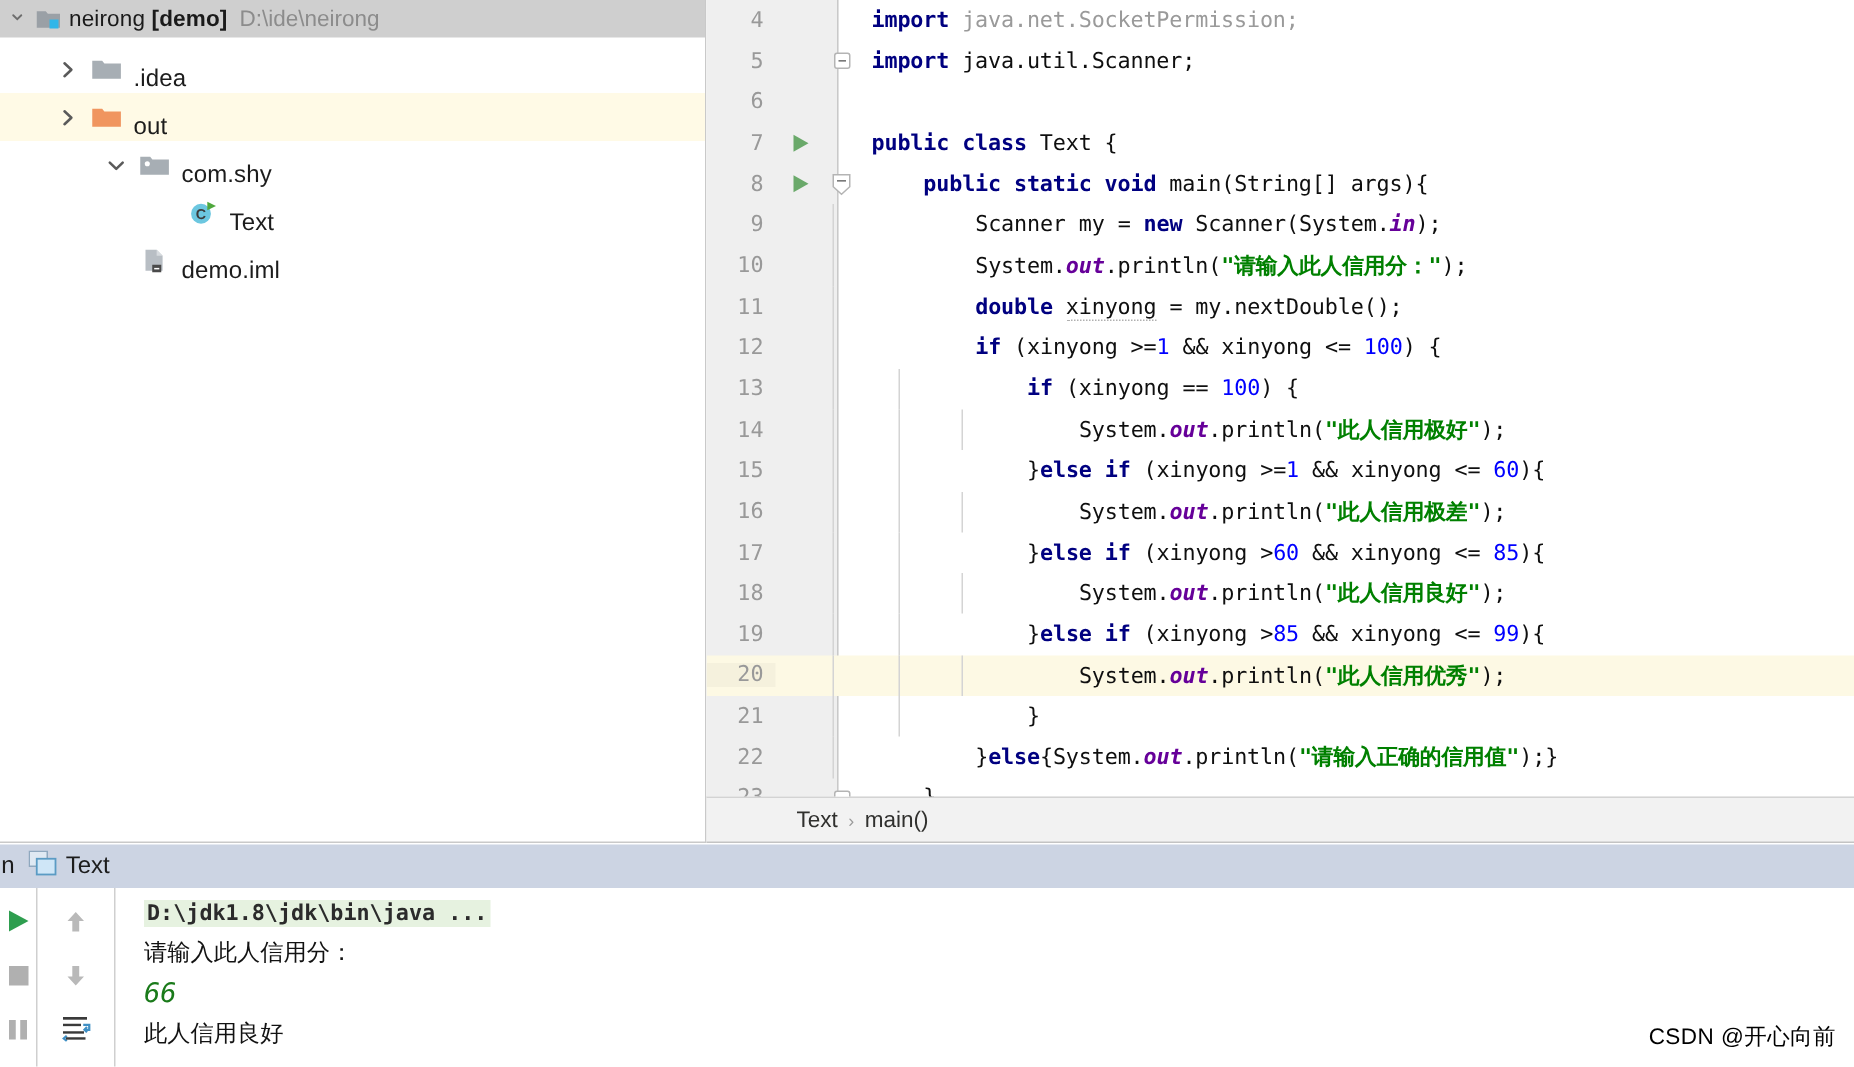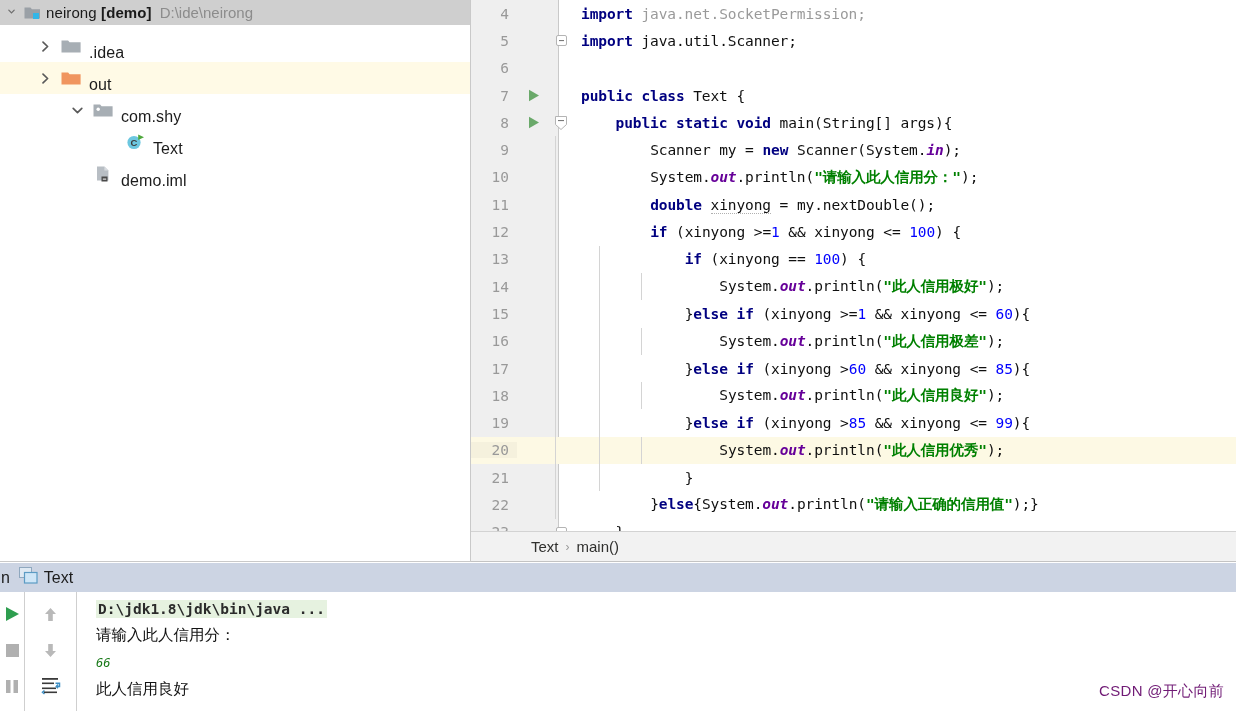--- a/index.html
+++ b/index.html
@@ -124,26 +124,26 @@
     flex:1;position:relative;padding-left:19px;padding-top:3px;box-sizing:border-box;
     overflow:hidden;
   }
   .cline{height:27px;display:flex;align-items:center;font-size:15.5px;color:#121212;}
   .cline .cmd{
     font-family:"DejaVu Sans Mono","Liberation Mono",monospace;
     font-size:14.5px;font-weight:bold;color:#2b2b2b;background:#e6f2e0;padding:1px 2px;
   }
   .cline .inputv{
     font-family:"DejaVu Sans Mono","Liberation Mono",monospace;
-    font-size:12px;font-style:italic;color:#1a7a1a;text-align:right;
+    font-size:18px;font-style:italic;color:#1a7a1a;text-align:right;
   }
   .cline .outv{font-size:15.5px;color:#121212;}
 
   #watermark{
-    position:absolute;right:12px;bottom:10px;font-size:15px;color:#701a75;
+    position:absolute;right:12px;bottom:10px;font-size:15px;color:#000000;
     letter-spacing:.3px;pointer-events:none;
   }
 </style>
 </head>
 <body>
 
 <div id="app">
 
   <div id="sidebar">
 

